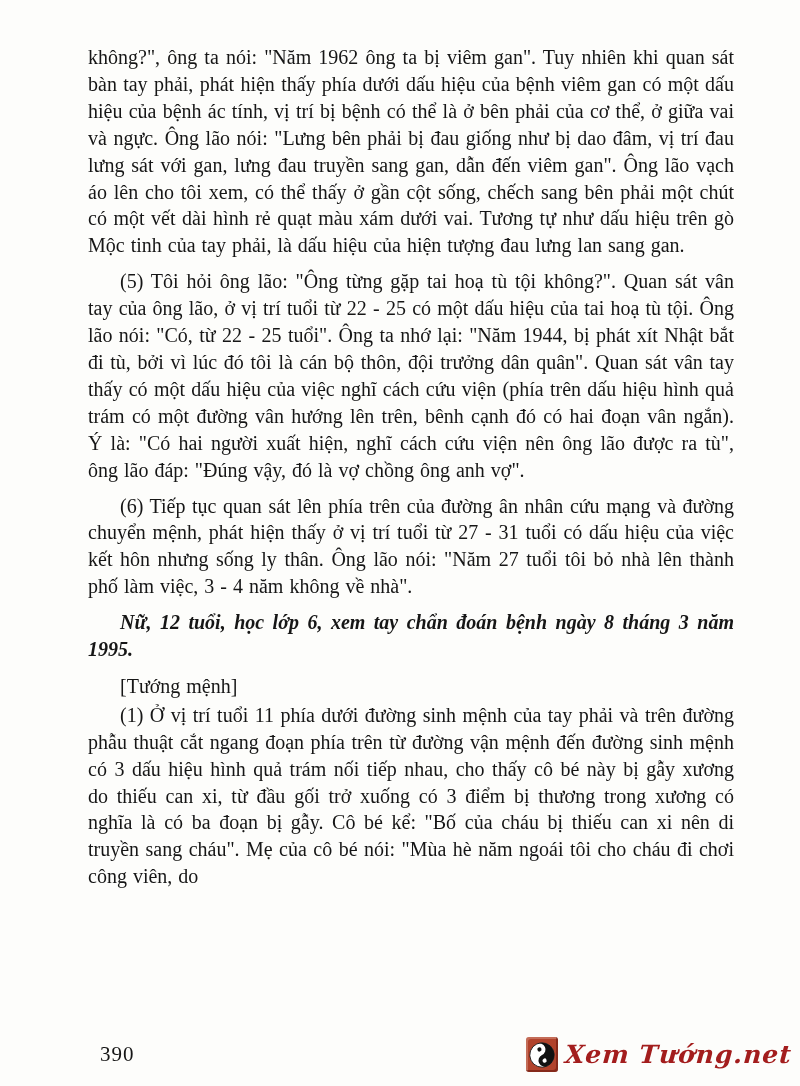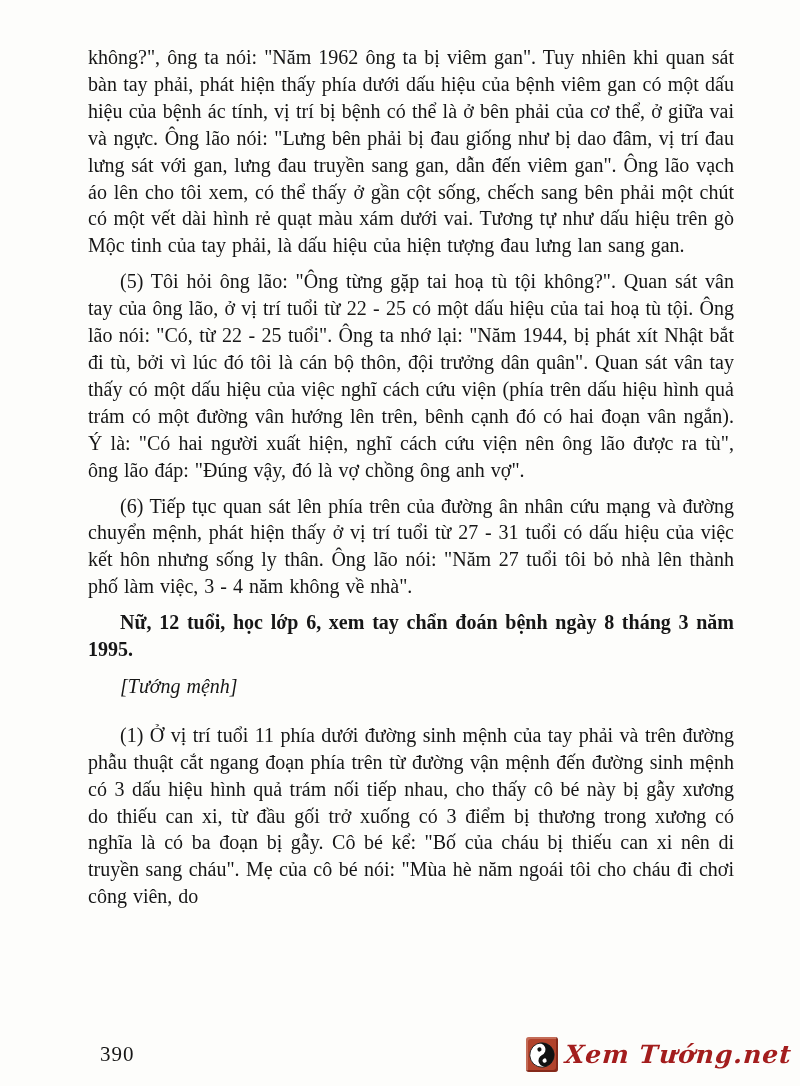--- a/index.html
+++ b/index.html
@@ -29,27 +29,27 @@
     line-height: 26.9px;
     text-align: justify;
     text-indent: 32px;
     word-spacing: 1px;
   }
   .para.no-indent {
     text-indent: 0;
   }
   .para.heading {
     font-weight: 700;
+    font-style: italic;
     margin-top: 8px;
     margin-bottom: 10px;
   }
   .para.bracket {
-    font-style: italic;
     text-align: left;
-    margin-bottom: 22px;
+    margin-bottom: 2px;
   }
   .footer {
     position: absolute;
     left: 88px;
     right: 8px;
     bottom: 14px;
     display: flex;
     justify-content: space-between;
     align-items: center;
   }

